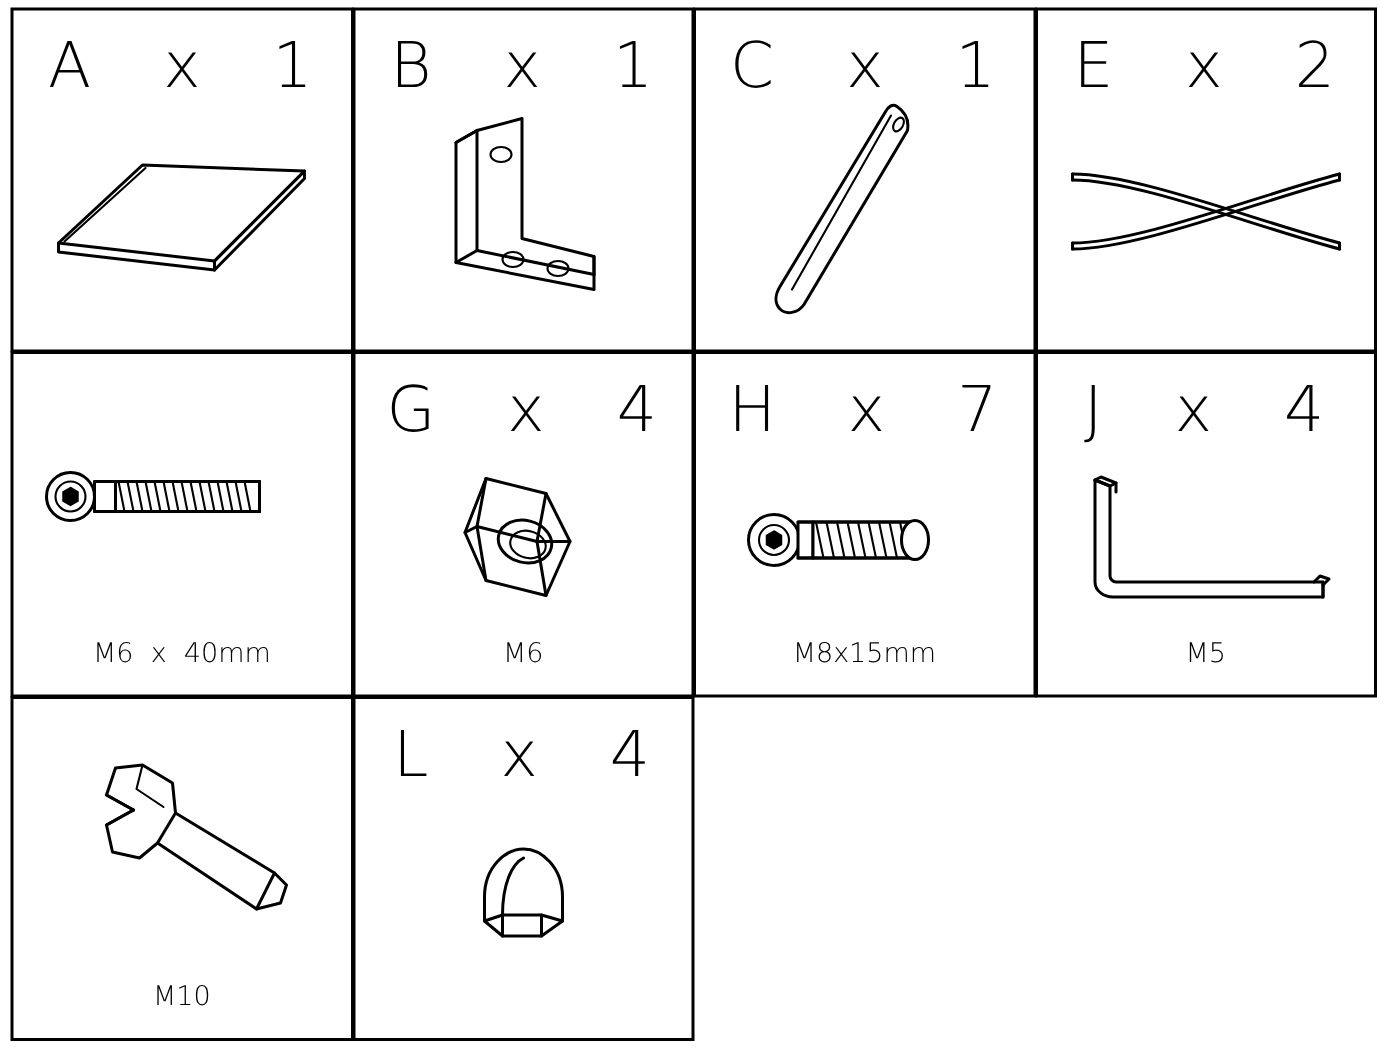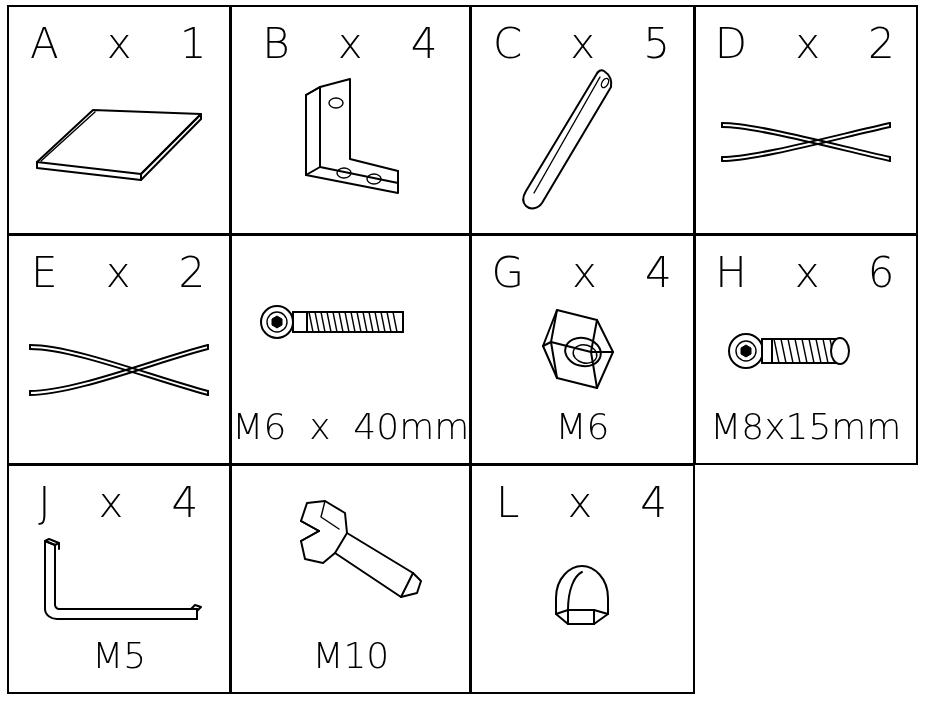--- a/index.html
+++ b/index.html
@@ -53,21 +53,21 @@
     text-align: right;
   }
   .cell-art {
     flex: 1 1 auto;
     display: flex;
     align-items: center;
     justify-content: center;
     width: 100%;
   }
   .cell-spec {
-    font-size: 36px;
+    font-size: 18px;
     line-height: 1;
     margin-bottom: 18px;
     white-space: pre;
     font-family: "DejaVu Sans", sans-serif;
     font-weight: 300;
   }
   .cell-spec.hidden {
     visibility: hidden;
   }
   svg {
@@ -113,64 +113,48 @@
           <path class="ln" d="M8 72 L64 20 L172 24 L112 84 Z"></path>
           <path class="ln" d="M8 72 L8 78 L112 90 L112 84"></path>
           <path class="ln" d="M112 84 L172 24 L172 29 L112 90"></path>
           <path class="ln-thin" d="M12 71 L66 22"></path>
         </svg>
       </div>
       <div class="cell-spec hidden"></div>
     </div>
 
     <div class="cell">
-      <div class="cell-label">B   x   4</div>
+      <div class="cell-label">B   x   1</div>
       <div class="cell-art">
         <svg width="150" height="130" viewBox="0 0 150 130">
           <path class="ln" d="M44 12 L74 4 L74 84 L122 96 L122 118 L30 100 L30 20 Z"></path>
           <path class="ln" d="M44 12 L44 92 L122 108"></path>
           <path class="ln" d="M44 92 L30 100"></path>
           <path class="ln" d="M44 12 L30 20"></path>
           <path class="ln" d="M122 96 L122 108"></path>
           <ellipse class="ln-thin" cx="60" cy="28" rx="7" ry="5"></ellipse>
           <ellipse class="ln-thin" cx="68" cy="98" rx="7" ry="5"></ellipse>
           <ellipse class="ln-thin" cx="98" cy="104" rx="7" ry="5"></ellipse>
         </svg>
       </div>
       <div class="cell-spec hidden"></div>
     </div>
 
     <div class="cell">
-      <div class="cell-label">C   x   5</div>
+      <div class="cell-label">C   x   1</div>
       <div class="cell-art">
         <svg width="140" height="150" viewBox="0 0 140 150">
           <path class="ln" d="M92 6 C98 10 100 16 99 22 L30 138 C26 144 18 145 14 141 C10 137 11 131 14 126 L84 10 C86 6 89 4 92 6 Z"></path>
           <ellipse class="ln-thin" cx="93" cy="18" rx="3" ry="5" transform="rotate(30 93 18)"></ellipse>
           <path class="ln-thin" d="M88 12 L22 128"></path>
         </svg>
       </div>
       <div class="cell-spec hidden"></div>
     </div>
 
-    <div class="cell">
-      <div class="cell-label">D   x   2</div>
-      <div class="cell-art">
-        <svg width="180" height="70" viewBox="0 0 180 70">
-          <path class="ln" d="M6 18 C40 18 120 40 174 52"></path>
-          <path class="ln" d="M6 22 C40 22 120 44 174 56"></path>
-          <path class="ln" d="M6 52 C40 52 120 30 174 18"></path>
-          <path class="ln" d="M6 56 C40 56 120 34 174 22"></path>
-          <path class="ln" d="M6 18 L6 22"></path>
-          <path class="ln" d="M174 52 L174 56"></path>
-          <path class="ln" d="M6 52 L6 56"></path>
-          <path class="ln" d="M174 18 L174 22"></path>
-        </svg>
-      </div>
-      <div class="cell-spec hidden"></div>
-    </div>
 
     <div class="cell">
       <div class="cell-label">E   x   2</div>
       <div class="cell-art">
         <svg width="190" height="80" viewBox="0 0 190 80">
           <path class="ln" d="M6 16 C50 16 130 48 184 62"></path>
           <path class="ln" d="M6 20 C50 20 130 52 184 66"></path>
           <path class="ln" d="M6 62 C50 62 130 30 184 16"></path>
           <path class="ln" d="M6 66 C50 66 130 34 184 20"></path>
           <path class="ln" d="M6 16 L6 20"></path>
@@ -228,21 +212,21 @@
           <path class="ln" d="M64 56 L70 92"></path>
           <path class="ln" d="M64 56 L70 24"></path>
           <ellipse class="ln" cx="56" cy="56" rx="18" ry="14" transform="rotate(14 56 56)"></ellipse>
           <ellipse class="ln-thin" cx="58" cy="58" rx="12" ry="9" transform="rotate(14 58 58)"></ellipse>
         </svg>
       </div>
       <div class="cell-spec">M6</div>
     </div>
 
     <div class="cell">
-      <div class="cell-label">H   x   6</div>
+      <div class="cell-label">H   x   7</div>
       <div class="cell-art">
         <svg width="180" height="60" viewBox="0 0 180 60">
           <ellipse class="fillw" cx="30" cy="30" rx="17" ry="17"></ellipse>
           <ellipse class="ln-thin" cx="30" cy="30" rx="10" ry="10"></ellipse>
           <path class="fillk" d="M30 24 L35 27 L35 33 L30 36 L25 33 L25 27 Z"></path>
           <rect class="fillw" x="46" y="18" width="10" height="24"></rect>
           <rect class="fillw" x="56" y="18" width="66" height="24"></rect>
           <g class="ln-thin">
             <path d="M58 18 L63 42"></path>
               <path d="M65 18 L70 42"></path>

